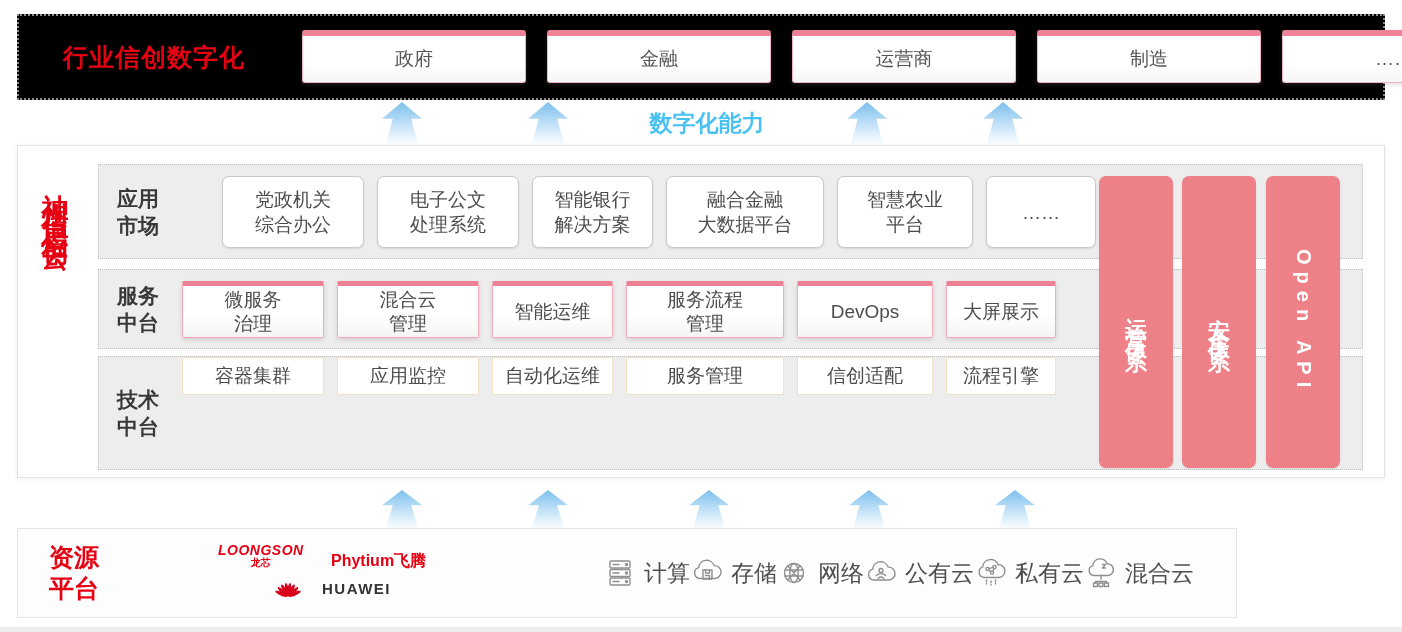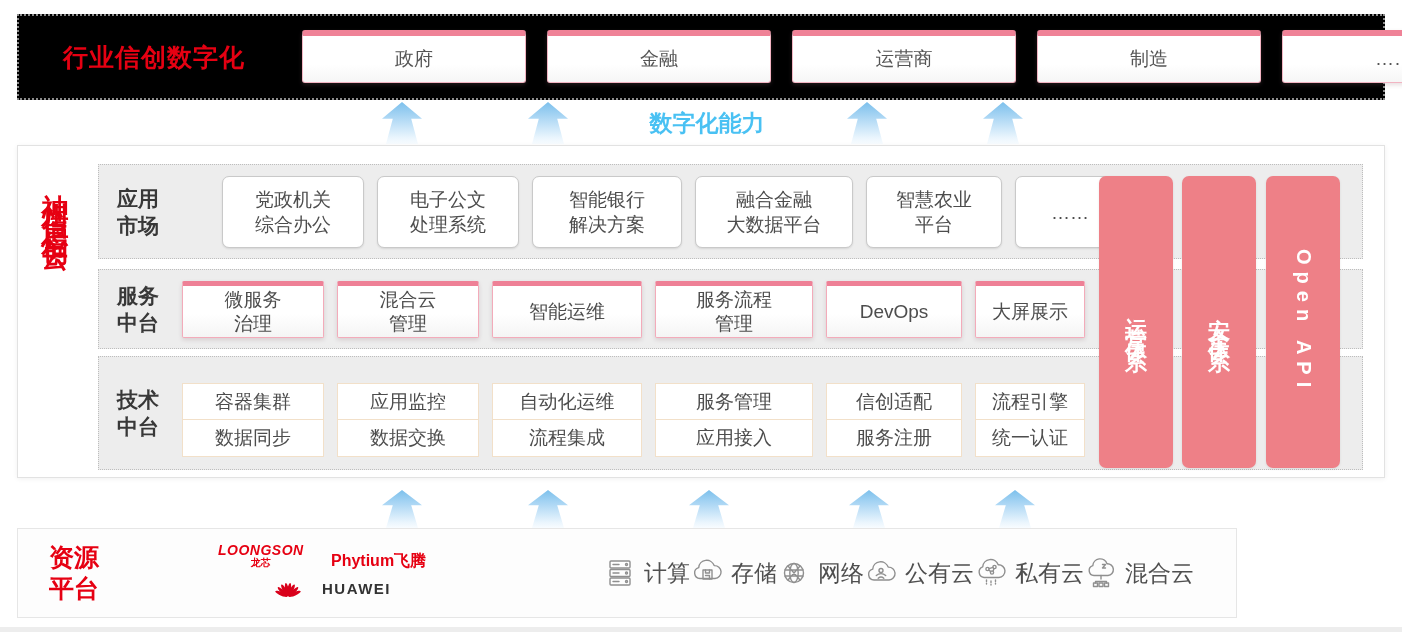--- a/index.html
+++ b/index.html
@@ -53,21 +53,21 @@
   }
   .prow-label {
     position:absolute; left:18px; top:50%; transform:translateY(-50%);
     font-size:21px; font-weight:bold; color:#383838; line-height:27px; white-space:pre-line;
   }
   .cards { position:absolute; left:83px; display:flex; gap:13px; }
   .card {
     display:flex; align-items:center; justify-content:center; text-align:center;
     font-size:19px; color:#4d4d4d; white-space:pre-line;
   }
-  .c1{width:142px}.c2{width:142px}.c3{width:150px}.c4{width:158px}.c5{width:136px}.c6{width:110px}
+  .c1{width:142px}.c2{width:142px}.c3{width:121px}.c4{width:158px}.c5{width:136px}.c6{width:110px}
   .card-app {
     height:72px; background:#fff; border:1px solid #c9c9c9; border-radius:7px;
     box-shadow:0 1px 2px rgba(0,0,0,.10); line-height:25px;
   }
   .card-svc {
     height:57px; background:linear-gradient(180deg,#ffffff 55%,#ececec 135%);
     border:1px solid #f3abba; border-top:5px solid #ee8096; border-radius:2px;
     box-shadow:0 2px 4px rgba(140,100,110,.22); line-height:24px;
   }
   .card-tech { height:38px; background:#fff; border:1px solid #f2e0c9; }
@@ -158,35 +158,27 @@
         <div class="card card-svc c4">服务流程
 管理</div>
         <div class="card card-svc c5">DevOps</div>
         <div class="card card-svc c6">大屏展示</div>
       </div>
     </div>
 
     <div class="prow" style="top:210px; height:114px;">
       <div class="prow-label">技术
 中台</div>
-      <div class="cards" style="top:26px;">
+      <div class="cards" style="top:0;">
         <div class="card card-tech c1">容器集群</div>
         <div class="card card-tech c2">应用监控</div>
         <div class="card card-tech c3">自动化运维</div>
         <div class="card card-tech c4">服务管理</div>
         <div class="card card-tech c5">信创适配</div>
         <div class="card card-tech c6">流程引擎</div>
-      </div>
-      <div class="cards" style="top:62px;">
-        <div class="card card-tech c1">数据同步</div>
-        <div class="card card-tech c2">数据交换</div>
-        <div class="card card-tech c3">流程集成</div>
-        <div class="card card-tech c4">应用接入</div>
-        <div class="card card-tech c5">服务注册</div>
-        <div class="card card-tech c6">统一认证</div>
       </div>
     </div>
 
     <div class="side-bar" style="left:1081px;">
       <span class="bar-cjk">运营体系</span>
     </div>
     <div class="side-bar" style="left:1164px;">
       <span class="bar-cjk">安全体系</span>
     </div>
     <div class="side-bar" style="left:1248px;">

